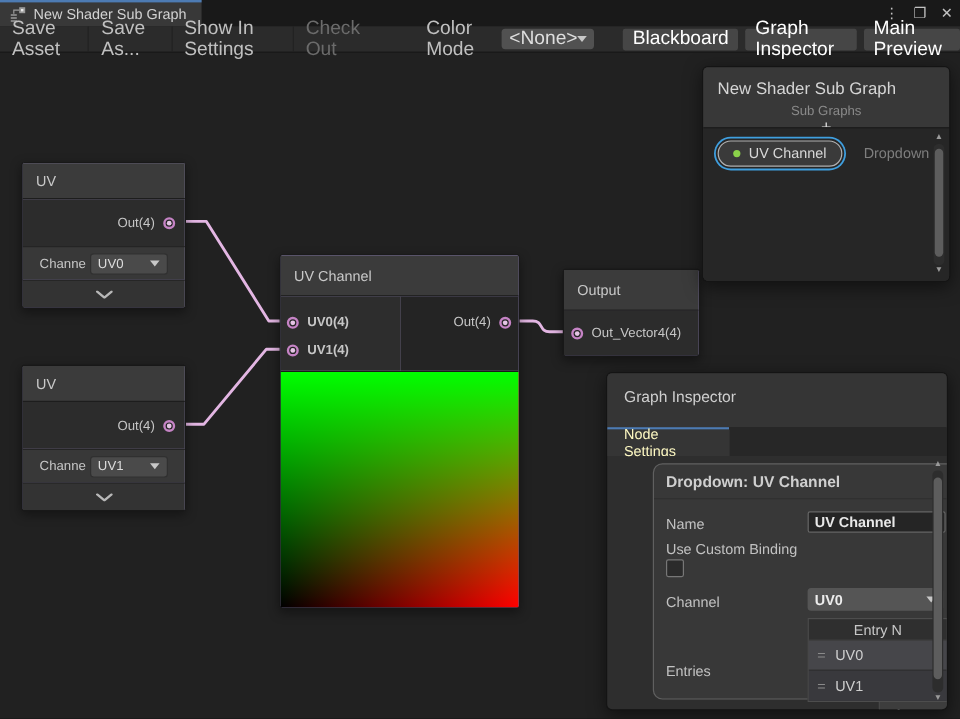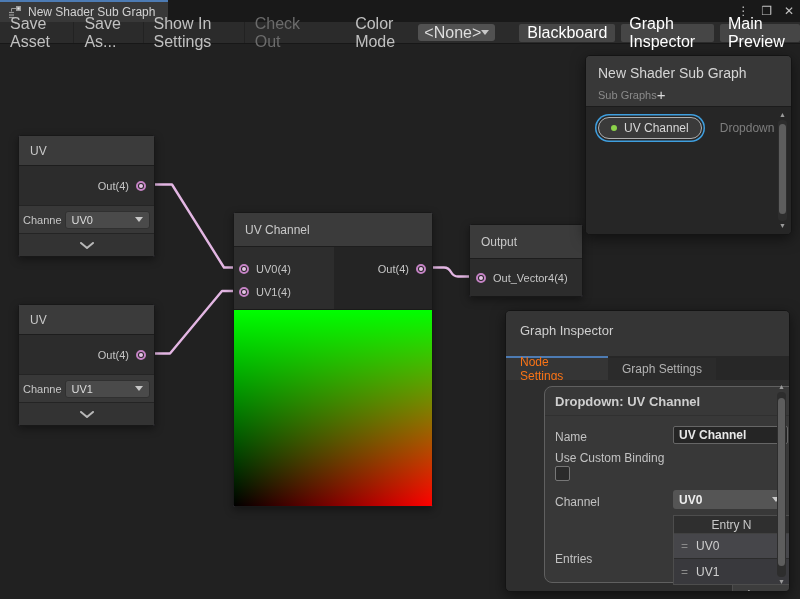--- a/index.html
+++ b/index.html
@@ -38,42 +38,42 @@
   .node { position:absolute; background:#c4b5fd; border:1px solid #181818; border-radius:2px;
     box-shadow:0 3px 9px rgba(0,0,0,.4); color:#c6c6c6; font-size:11px; }
   .node-title { background:#3b3b3b; color:#c9c9c9; font-size:12px; display:flex; align-items:center;
     padding:0 11px; border-bottom:1px solid #1d1d1d; }
   .port { width:10px; height:10px; border:2px solid #c583c5; border-radius:50%; position:relative;
     flex:none; background:#242424; }
   .port::after { content:""; position:absolute; left:1px; top:1px; width:4px; height:4px;
     border-radius:50%; background:#e5c4e5; }
   .outrow { height:39px; display:flex; align-items:center; justify-content:flex-end; gap:7px;
     padding-right:8px; background:#2c2c2c; }
-  .chanrow { height:28px; display:flex; align-items:center; padding:0 4px; background:#383838;
+  .chanrow { height:28px; display:flex; align-items:center; padding:0 14px; background:#383838;
     border-top:1px solid #242424; }
   .chanrow .lbl { white-space:nowrap; overflow:hidden; max-width:44px; }
   .ndrop { flex:1; height:18px; margin-left:3px; background:#4a4a4a; border:1px solid #303030;
     border-radius:3px; display:flex; align-items:center; justify-content:space-between;
     padding:0 6px; color:#dcdcdc; }
   .chevrow { height:23px; background:#333333; border-top:1px solid #242424; display:flex;
     align-items:center; justify-content:center; }
   .portsplit { display:flex; height:62px; }
-  .incol { width:100px; background:#2d2d2d; }
+  .incol { width:100px; background:#2d2d2d;font-weight:bold; }
   .outcol { flex:1; background:#242424; }
   .prow { height:23px; display:flex; align-items:center; gap:7px; padding:0 5px; }
   .uv-preview { width:100%; height:197px; border-top:1px solid #1a1a1a;
     background-image:linear-gradient(to top, rgba(0,255,0,0), rgba(0,255,0,1)),
                      linear-gradient(to right, #000000, #ff0000); }
 
   
   .panel { position:absolute; background:#2f2f2f; border:1px solid #141414; border-radius:5px;
     box-shadow:0 4px 14px rgba(0,0,0,.5); overflow:hidden; color:#cccccc; }
   .bb-head { height:50px; background:#383838; padding:9px 12px 0; }
   .bb-title { font-size:14px; color:#d5d5d5; }
-  .bb-sub { display:flex; align-items:center; justify-content:flex-start; margin-top:6px; }
+  .bb-sub { display:flex; align-items:center; justify-content:flex-start; margin-top:6px;flex-direction:column; }
   .bb-sub .sub { font-size:11px; color:#8a8a8a; }
   .bb-sub .plus { font-size:15px; color:#dcdcdc; line-height:1; }
   .bb-body { position:relative; height:128px; background:#262626; border-top:1px solid #1c1c1c; }
   .pill-row { position:absolute; left:12px; top:10px; display:flex; align-items:center; gap:18px; }
   .pill { display:flex; align-items:center; gap:7px; background:#3a3a3a; border:1px solid #b0b0b0;
     border-radius:12px; padding:3px 12px; font-size:12px; color:#d8d8d8;
     box-shadow:0 0 0 1.5px #262626, 0 0 0 3px #3f9fdf; }
   .dot { width:6px; height:6px; border-radius:50%; background:#8bd24a; }
   .pill-type { font-size:12px; color:#7e7e7e; }
 
@@ -81,21 +81,21 @@
   .sb-arrow { font-size:7px; color:#9a9a9a; line-height:10px; height:10px; }
   .sb-track { flex:1; width:9px; background:#2d2d2d; border-radius:4px; position:relative; }
   .sb-thumb { position:absolute; left:1px; width:7px; background:#5d5d5d; border-radius:4px; }
 
   
   .gi-head { height:45px; background:#353535; padding:12px 14px 0; }
   .gi-title { font-size:13px; color:#cfcfcf; }
   .gi-tabs { display:flex; height:24px; background:#272727; border-top:2px solid #4d7bb3;
     border-image:linear-gradient(to right,#4d7bb3 0 102px,#272727 102px) 1; }
   .gi-tab { display:flex; align-items:center; padding:0 14px; font-size:12px; }
-  .gi-tab.active { background:#353535; color:#f97316; }
+  .gi-tab.active { background:#353535; color:#fef9c3; }
   .gi-tab.inactive { background:#2b2b2b; color:#b2b2b2; }
   .gi-body { position:relative; height:211px; background:#2e2e2e;margin-left:30px; }
   .section { position:absolute; left:8px; top:6px; width:261px; height:197px; background:#383838;
     border:1px solid #606060; border-radius:8px; }
   .sec-head { font-size:13px; font-weight:bold; color:#cfcfcf; padding:7px 10px 6px;
     border-bottom:1px solid #303030; }
   .frow { display:flex; align-items:flex-end; padding:2px 10px; font-size:12px; color:#c2c2c2; }
   .frow .flabel { width:118px; flex:none; }
   .txtinput { width:115px; height:18px; background:#252525; border:1px solid #666; border-radius:2px;
     color:#e8e8e8; font-weight:bold; font-size:12px; font-family:"Liberation Sans",sans-serif;
@@ -237,23 +237,20 @@
   </div>
 
   <div class="panel" style="left:505px; top:310px; width:285px; height:282px; background:#2e2e2e;">
     <div class="gi-head">
       <div class="gi-title">Graph Inspector</div>
     </div>
     <div class="gi-tabs">
       <div class="gi-tab active" style="width:102px;">
         <span>Node Settings</span>
       </div>
-      <div class="gi-tab inactive">
-        <span>Graph Settings</span>
-      </div>
     </div>
     <div class="gi-body">
       <div class="section">
         <div class="sec-head">Dropdown: UV Channel</div>
 
         <div class="frow" style="margin-top:8px;">
           <span class="flabel">Name</span>
           <input class="txtinput" type="text" value="UV Channel" style="">
         </div>
 

